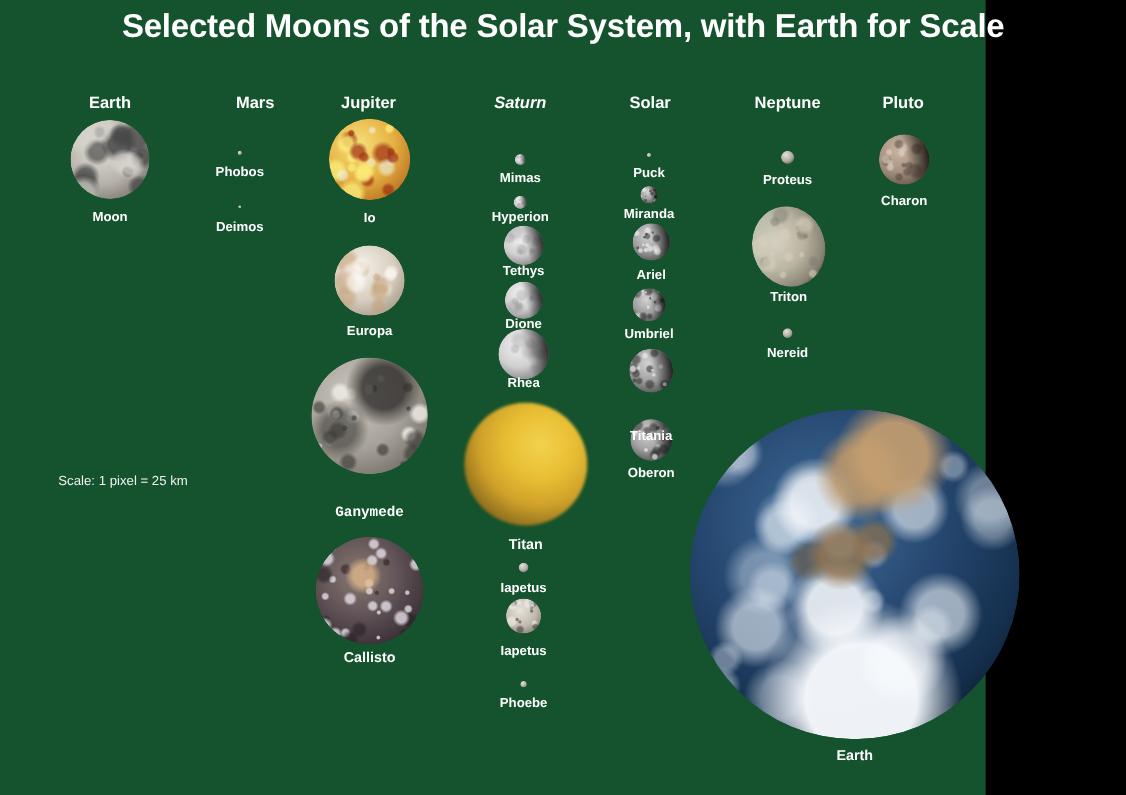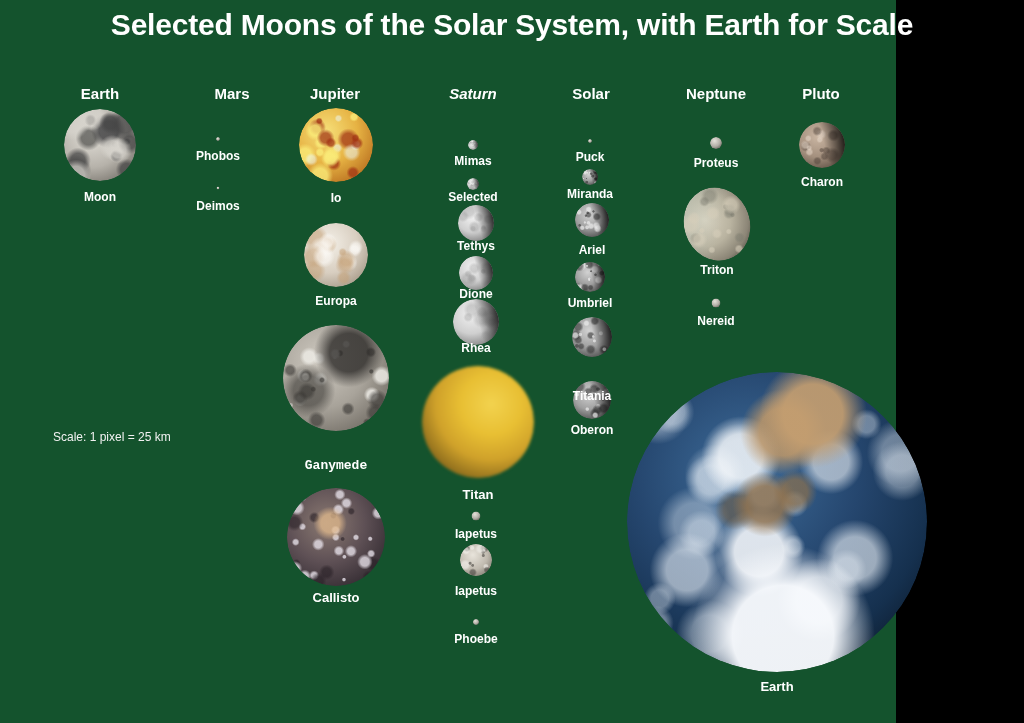--- a/index.html
+++ b/index.html
@@ -144,21 +144,21 @@
     </div>
   <div id="labels">
       <div class="label" style="left: 100px; top: 190px;">Moon</div>
       <div class="label" style="left: 218px; top: 149px;">Phobos</div>
       <div class="label" style="left: 218px; top: 199px;">Deimos</div>
       <div class="label" style="left: 336px; top: 191px;">Io</div>
       <div class="label" style="left: 336px; top: 294px;">Europa</div>
       <div class="label big" style="left: 336px; top: 458px; font-family: Liberation Mono, monospace;">Ganymede</div>
       <div class="label big" style="left: 336px; top: 590px;">Callisto</div>
       <div class="label" style="left: 473px; top: 154px;">Mimas</div>
-      <div class="label" style="left: 473px; top: 190px;">Selected</div>
+      <div class="label" style="left: 473px; top: 190px;">Hyperion</div>
       <div class="label" style="left: 476px; top: 239px;">Tethys</div>
       <div class="label" style="left: 476px; top: 287px;">Dione</div>
       <div class="label" style="left: 476px; top: 341px;">Rhea</div>
       <div class="label big" style="left: 478px; top: 487px;">Titan</div>
       <div class="label" style="left: 476px; top: 527px;">Iapetus</div>
       <div class="label" style="left: 476px; top: 584px;">Iapetus</div>
       <div class="label" style="left: 476px; top: 632px;">Phoebe</div>
       <div class="label" style="left: 590px; top: 150px;">Puck</div>
       <div class="label" style="left: 590px; top: 187px;">Miranda</div>
       <div class="label" style="left: 592px; top: 243px;">Ariel</div>

